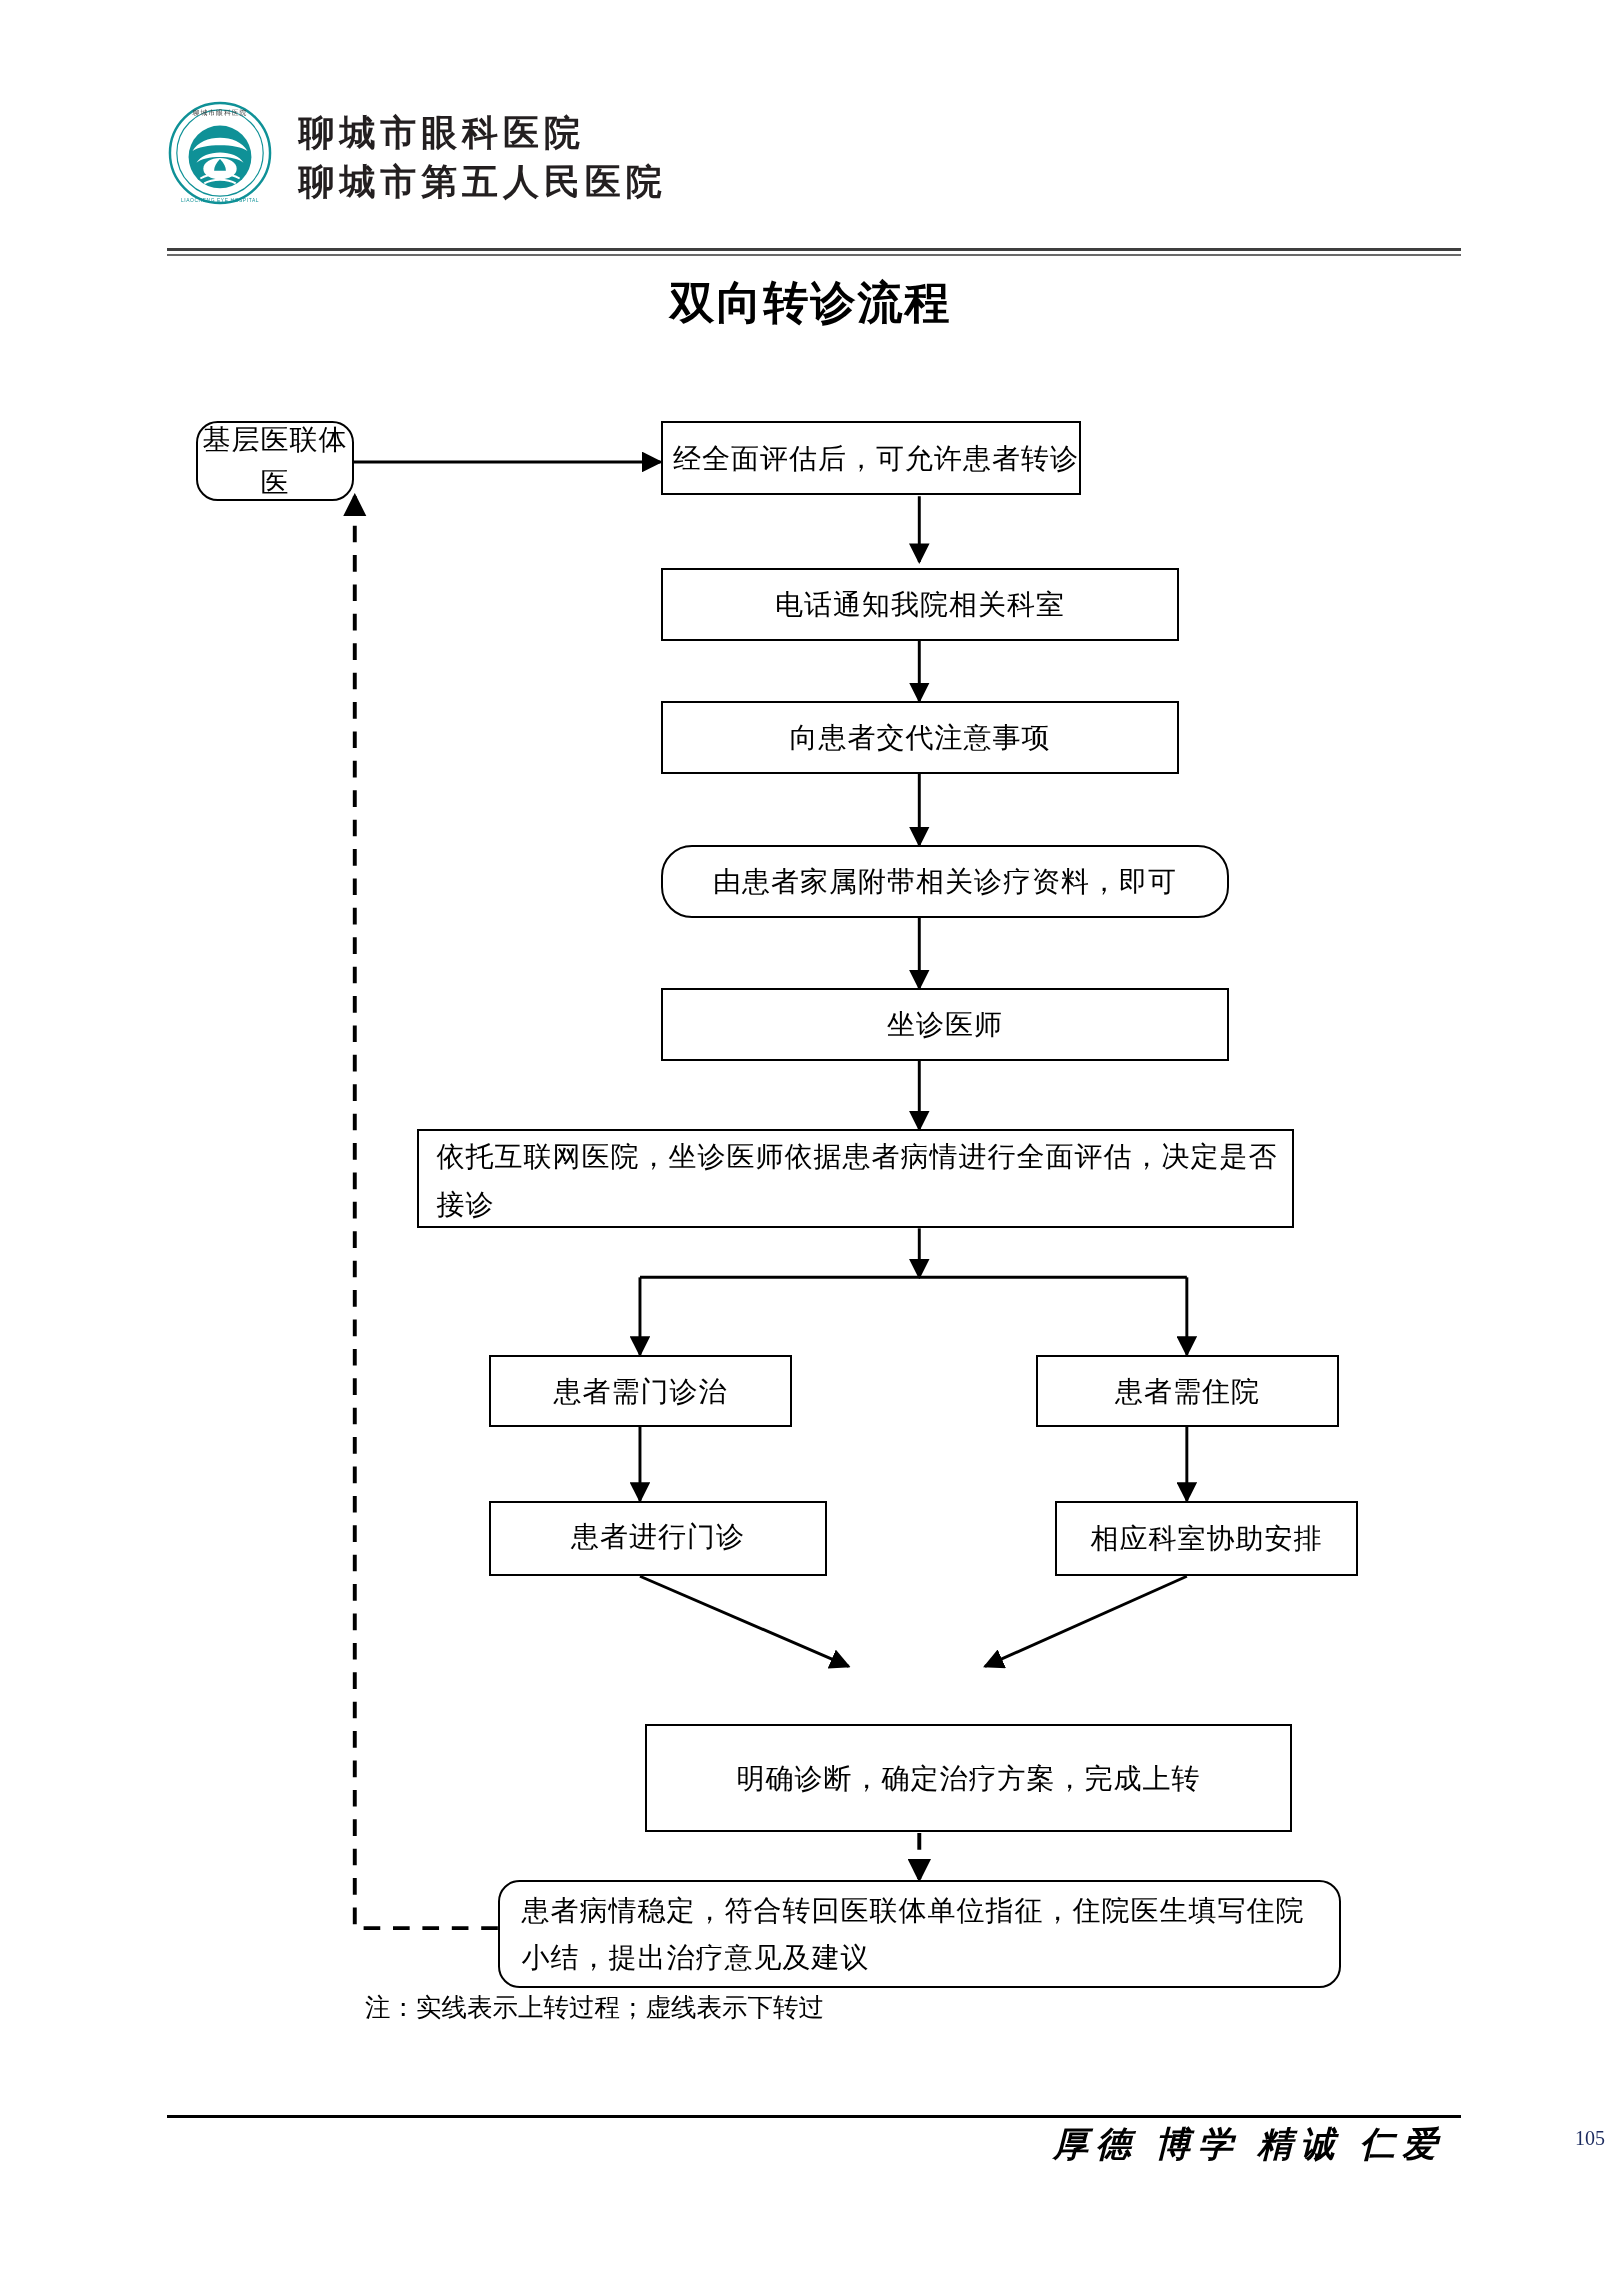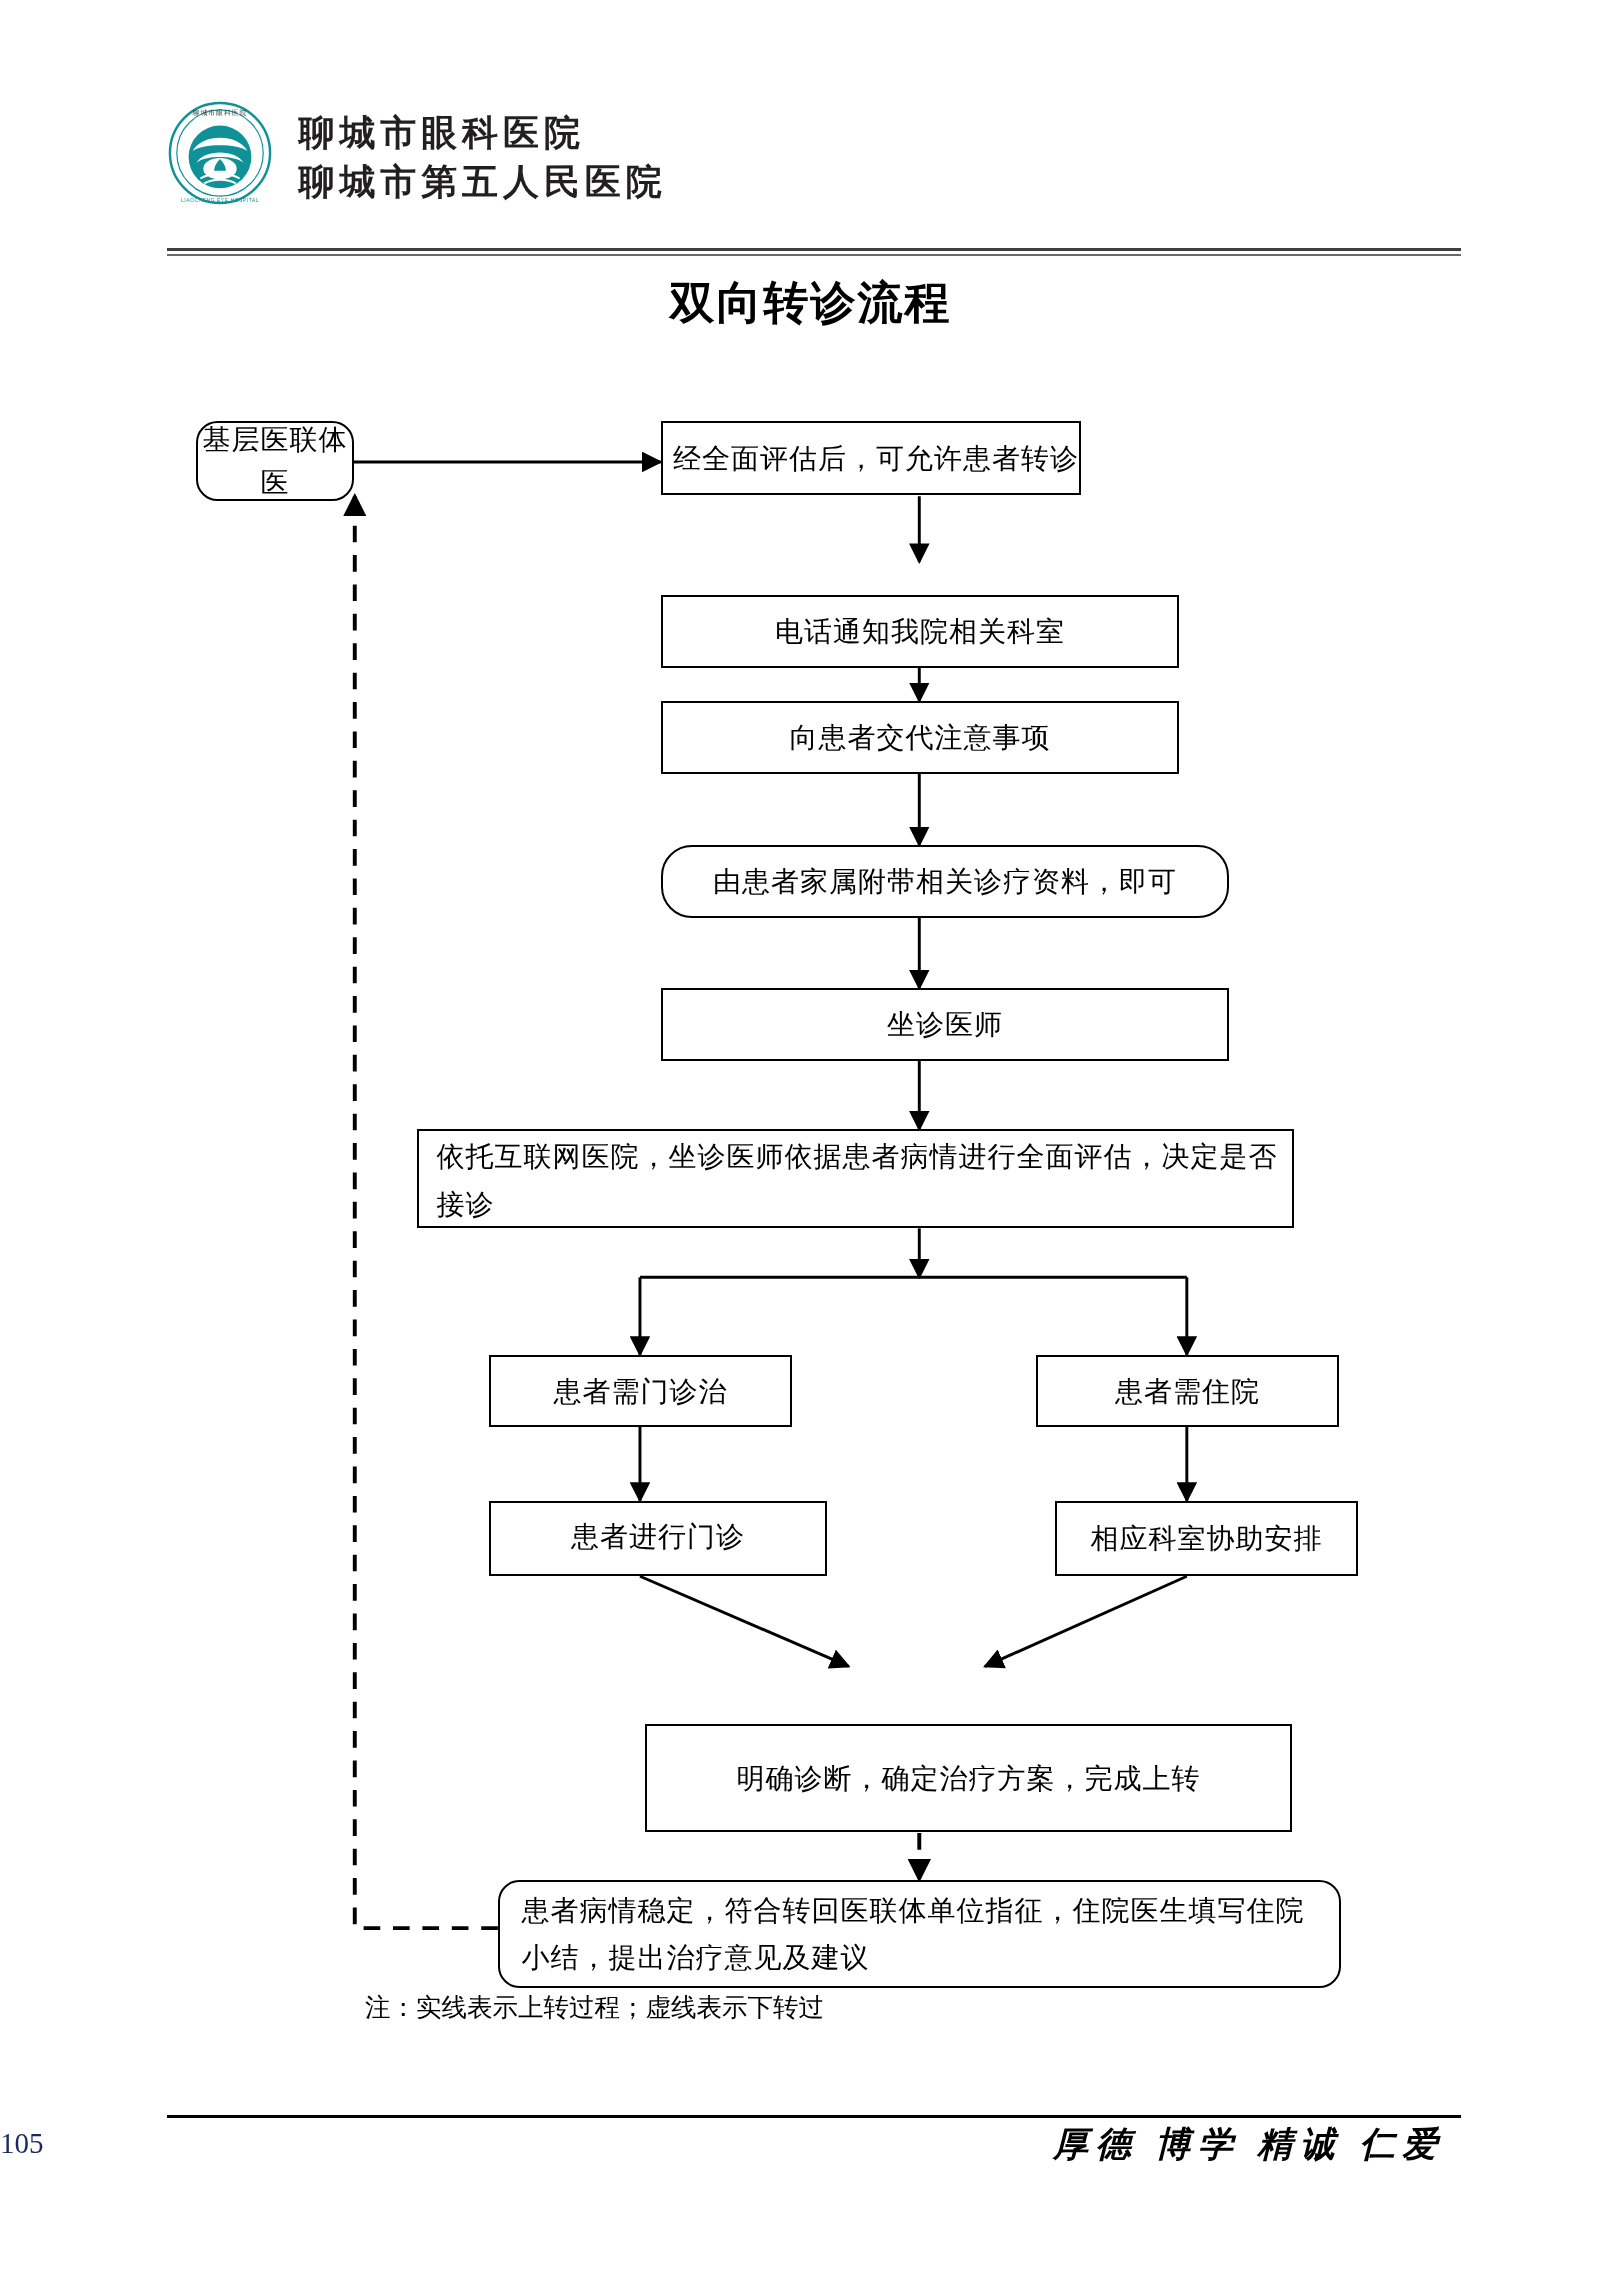--- a/index.html
+++ b/index.html
@@ -140,23 +140,23 @@
     top: 2115px;
     width: 1294px;
     height: 0;
     border-top: 3.9px solid #000000;
   }
   #page-number {
     position: absolute;
     left: 0;
     top: 2127px;
     width: 1605px;
-    text-align: left;
-    font-family: "Liberation Serif", "DejaVu Serif", serif;
-    font-size: 29px;
+    text-align: right;
+    font-family: "Liberation Serif", "DejaVu Serif", serif;
+    font-size: 20px;
     color: #1b2a5e;
   }
   #motto {
     position: absolute;
     right: 176px;
     top: 2121px;
     font-family: "Liberation Serif", "DejaVu Serif", serif;
     font-style: italic;
     font-weight: bold;
     font-size: 35px;
@@ -264,21 +264,21 @@
   </svg>
 
   <div class="node rounded" style="left:196px; top:421px; width:158px; height:80px;">
     <span class="inner">基层医联体医</span>
   </div>
 
   <div class="node" style="left:661px; top:421px; width:420px; height:74px;text-align:right;">
     <span class="inner">经全面评估后，可允许患者转诊</span>
   </div>
 
-  <div class="node" style="left:661px; top:595px; width:518px; height:73px;">
+  <div class="node" style="left:661px; top:568px; width:518px; height:73px;">
     <span class="inner">电话通知我院相关科室</span>
   </div>
 
   <div class="node" style="left:661px; top:701px; width:518px; height:73px;">
     <span class="inner">向患者交代注意事项</span>
   </div>
 
   <div class="node" style="left:661px; top:845px; width:568px; height:73px;border-radius:31px;">
     <span class="inner">由患者家属附带相关诊疗资料，即可</span>
   </div>

